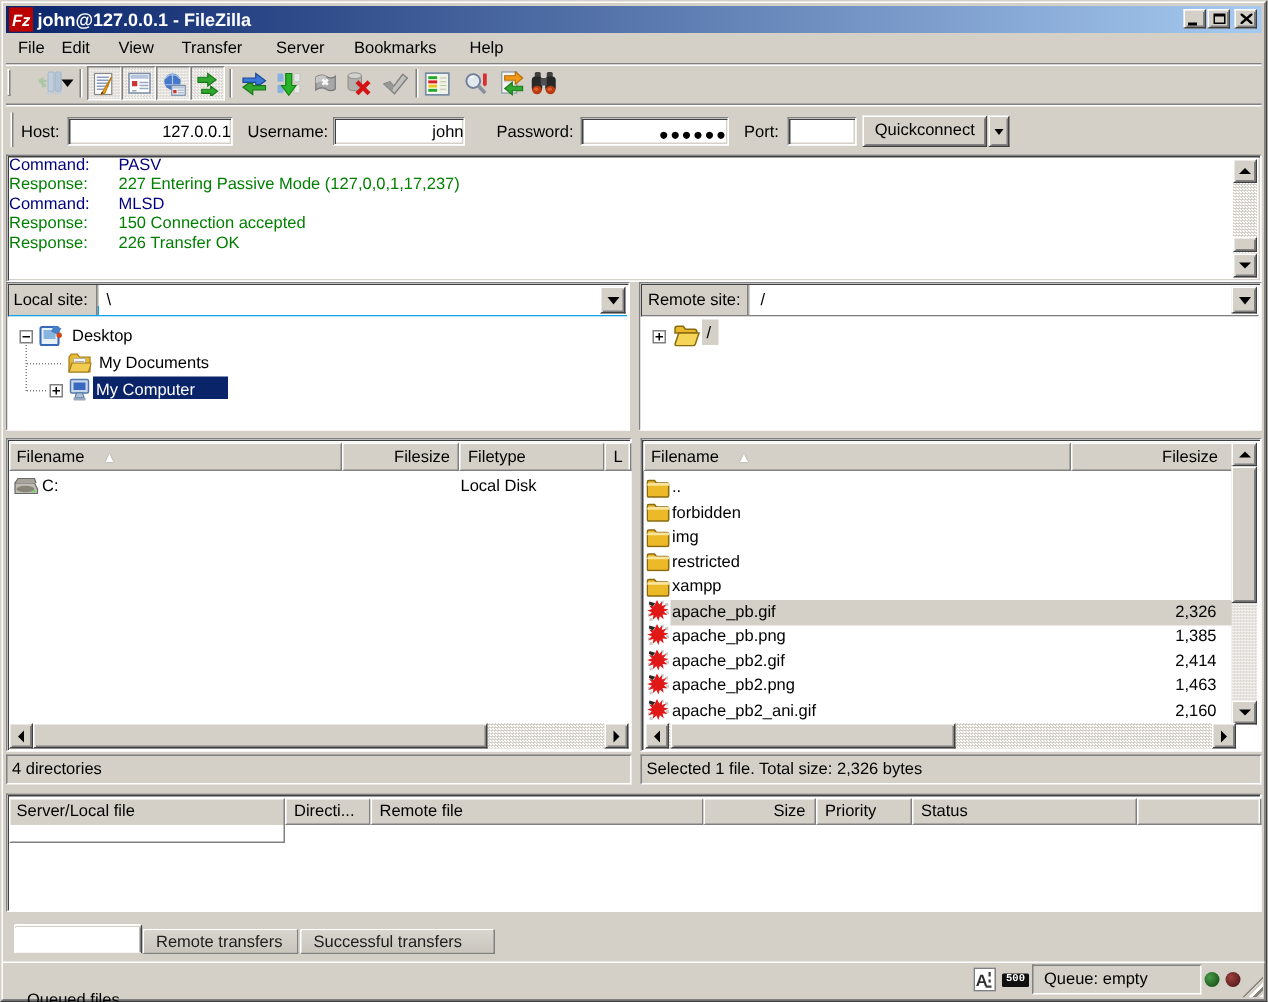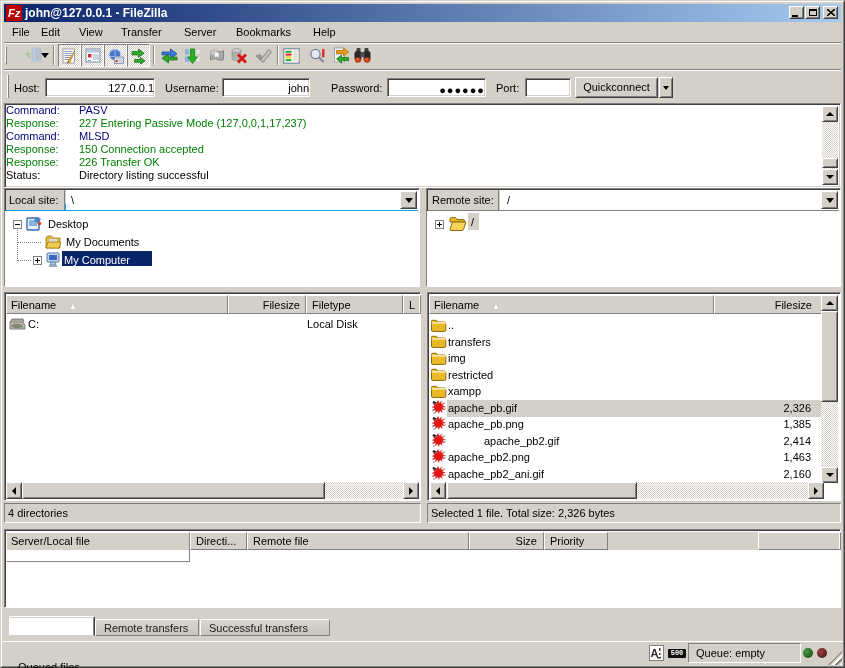--- a/index.html
+++ b/index.html
@@ -231,21 +231,21 @@
       </div>
     </div>
 </div>
 
 <div id="log" class="abs field" style="left:4px;top:103px;width:837px;height:85px;">
   <div class="abs" style="left:1px;top:0px;line-height:13.1px;white-space:pre;tab-size:73px;"><span style="color:#00007f">Command:	PASV
 </span><span style="color:#007f00">Response:	227 Entering Passive Mode (127,0,0,1,17,237)
 </span><span style="color:#00007f">Command:	MLSD
 </span><span style="color:#007f00">Response:	150 Connection accepted
 Response:	226 Transfer OK
-</span><span style="color:#000">Status:	Directory listing successful</span></div>
+</span></div>
 
   <div class="abs" style="right:2px;top:2px;width:16px;height:79px;background:repeating-conic-gradient(#ffffff 0 25%,#d4d0c8 0 50%) 0 0/2px 2px;">
     <div class="abs sb-btn" style="left:0;top:0;width:16px;height:16px;">
         <div class="tri-up"></div>
       </div>
     <div class="abs" style="left:0;top:52px;width:16px;height:10px;background:#d4d0c8;border:1px solid;border-color:#fff #404040 #404040 #fff;box-shadow:inset 1px 1px 0 #d4d0c8, inset -1px -1px 0 #808080;"></div>
     <div class="abs sb-btn" style="left:0;bottom:0;width:16px;height:16px;">
         <div class="tri-down"></div>
       </div>
   </div>
@@ -373,21 +373,21 @@
   <div id="rrows">
   <div class="abs" style="left:3px;top:25.5px;"><svg width="16" height="13" viewBox="0 0 16 13">
           <path d="M0.5 2.5 q0 -1.2 1.2 -1.2 h3.6 l1.3 1.7 h7 q1.2 0 1.2 1.2 v7 q0 1.2 -1.2 1.2 h-11.9 q-1.2 0 -1.2 -1.2 z" fill="#ecba28" stroke="#8a6a10" stroke-width="1"></path>
           <path d="M0.5 4.8 h14.8 v-0.8 q0 -1 -1 -1 h-12.8 q-1 0 -1 1 z" fill="#f8e49c"></path>
         </svg></div>
   <div class="abs" style="left:20px;top:26.0px;">..</div>
   <div class="abs" style="left:3px;top:42.0px;"><svg width="16" height="13" viewBox="0 0 16 13">
           <path d="M0.5 2.5 q0 -1.2 1.2 -1.2 h3.6 l1.3 1.7 h7 q1.2 0 1.2 1.2 v7 q0 1.2 -1.2 1.2 h-11.9 q-1.2 0 -1.2 -1.2 z" fill="#ecba28" stroke="#8a6a10" stroke-width="1"></path>
           <path d="M0.5 4.8 h14.8 v-0.8 q0 -1 -1 -1 h-12.8 q-1 0 -1 1 z" fill="#f8e49c"></path>
         </svg></div>
-  <div class="abs" style="left:20px;top:42.5px;">transfers</div>
+  <div class="abs" style="left:20px;top:42.5px;">forbidden</div>
   <div class="abs" style="left:3px;top:58.6px;"><svg width="16" height="13" viewBox="0 0 16 13">
           <path d="M0.5 2.5 q0 -1.2 1.2 -1.2 h3.6 l1.3 1.7 h7 q1.2 0 1.2 1.2 v7 q0 1.2 -1.2 1.2 h-11.9 q-1.2 0 -1.2 -1.2 z" fill="#ecba28" stroke="#8a6a10" stroke-width="1"></path>
           <path d="M0.5 4.8 h14.8 v-0.8 q0 -1 -1 -1 h-12.8 q-1 0 -1 1 z" fill="#f8e49c"></path>
         </svg></div>
   <div class="abs" style="left:20px;top:59.1px;">img</div>
   <div class="abs" style="left:3px;top:75.2px;"><svg width="16" height="13" viewBox="0 0 16 13">
           <path d="M0.5 2.5 q0 -1.2 1.2 -1.2 h3.6 l1.3 1.7 h7 q1.2 0 1.2 1.2 v7 q0 1.2 -1.2 1.2 h-11.9 q-1.2 0 -1.2 -1.2 z" fill="#ecba28" stroke="#8a6a10" stroke-width="1"></path>
           <path d="M0.5 4.8 h14.8 v-0.8 q0 -1 -1 -1 h-12.8 q-1 0 -1 1 z" fill="#f8e49c"></path>
         </svg></div>
   <div class="abs" style="left:20px;top:75.7px;">restricted</div>
@@ -427,21 +427,21 @@
           <g fill="#c0c0c0" opacity="0.8">
             <rect x="9.5" y="0.5" width="2" height="2"></rect>
             <rect x="12.5" y="2" width="2" height="2"></rect>
             <rect x="1" y="9" width="2" height="2"></rect>
             <rect x="2" y="12" width="2" height="2"></rect>
             <rect x="13" y="7.5" width="2" height="2"></rect>
           </g>
           <path d="M7 0 l1.5 3 2 -2 -0.3 3 3 -1 -1.8 2.6 3.4 0.8 -3.2 1.4 2.4 2.2 -3.3 -0.4 0.8 3.2 -2.6 -2 -1 3.2 -1.3 -3 -2.4 2.2 0.4 -3.2 -3.3 0.8 2.2 -2.6 -3 -1.2 3.2 -1 -2 -2.4 3.2 0.6 z" fill="#e01818"></path>
           <path d="M2 1 l3.8 1.2 -1.6 2.1 -2.7 -1.4 z" fill="#282828"></path>
         </svg></div>
-  <div class="abs" style="left:20px;top:141.9px;margin-left:36px;">apache_pb2.gif</div>
+  <div class="abs" style="left:20px;top:141.9px;">apache_pb2.gif</div>
   <div class="abs" style="left:280px;top:141.9px;width:103px;text-align:right;">2,414</div>
   <div class="abs" style="left:3px;top:156.4px;"><svg width="16" height="15" viewBox="0 0 16 15">
           <g fill="#c0c0c0" opacity="0.8">
             <rect x="9.5" y="0.5" width="2" height="2"></rect>
             <rect x="12.5" y="2" width="2" height="2"></rect>
             <rect x="1" y="9" width="2" height="2"></rect>
             <rect x="2" y="12" width="2" height="2"></rect>
             <rect x="13" y="7.5" width="2" height="2"></rect>
           </g>
           <path d="M7 0 l1.5 3 2 -2 -0.3 3 3 -1 -1.8 2.6 3.4 0.8 -3.2 1.4 2.4 2.2 -3.3 -0.4 0.8 3.2 -2.6 -2 -1 3.2 -1.3 -3 -2.4 2.2 0.4 -3.2 -3.3 0.8 2.2 -2.6 -3 -1.2 3.2 -1 -2 -2.4 3.2 0.6 z" fill="#e01818"></path>
@@ -502,20 +502,23 @@
       </div>
     <div class="abs raised-lite" style="left:241px;top:0;width:222px;height:18px;">
         <div style="padding:2px 0 0 5px;">Remote file</div>
       </div>
     <div class="abs raised-lite" style="left:463px;top:0;width:75px;height:18px;">
         <div style="padding:2px 6px 0 0;text-align:right;">Size</div>
       </div>
     <div class="abs raised-lite" style="left:538px;top:0;width:64px;height:18px;">
         <div style="padding:2px 0 0 5px;">Priority</div>
       </div>
+    <div class="abs raised-lite" style="left:602px;top:0;width:150px;height:18px;">
+        <div style="padding:2px 0 0 5px;">Status</div>
+      </div>
     <div class="abs raised-lite" style="left:752px;top:0;width:83px;height:18px;"></div>
   </div>
 </div>
 
 <div id="tabs" class="abs" style="left:4px;top:616px;width:837px;height:20px;">
   <div class="abs" style="left:5px;top:0px;width:86px;height:20px;background:#fff;border:1px solid;border-color:#fff #404040 #d4d0c8 #fff;box-shadow:inset 0 1px 0 #d4d0c8, inset -1px 0 0 #808080;border-radius:2px 2px 0 0;">
       <div style="padding:3px 0 0 8px;font-weight:normal;margin-top:41px;">Queued files</div>
     </div>
     <div class="abs" style="left:91px;top:3px;width:104px;height:17px;background:linear-gradient(#d9d6cf,#c9c5bd);border:1px solid;border-color:#fff #808080 #808080 #fff;border-radius:2px 2px 0 0;">
       <div style="padding:2px 0 0 8px;color:#202020;">Remote transfers</div>

